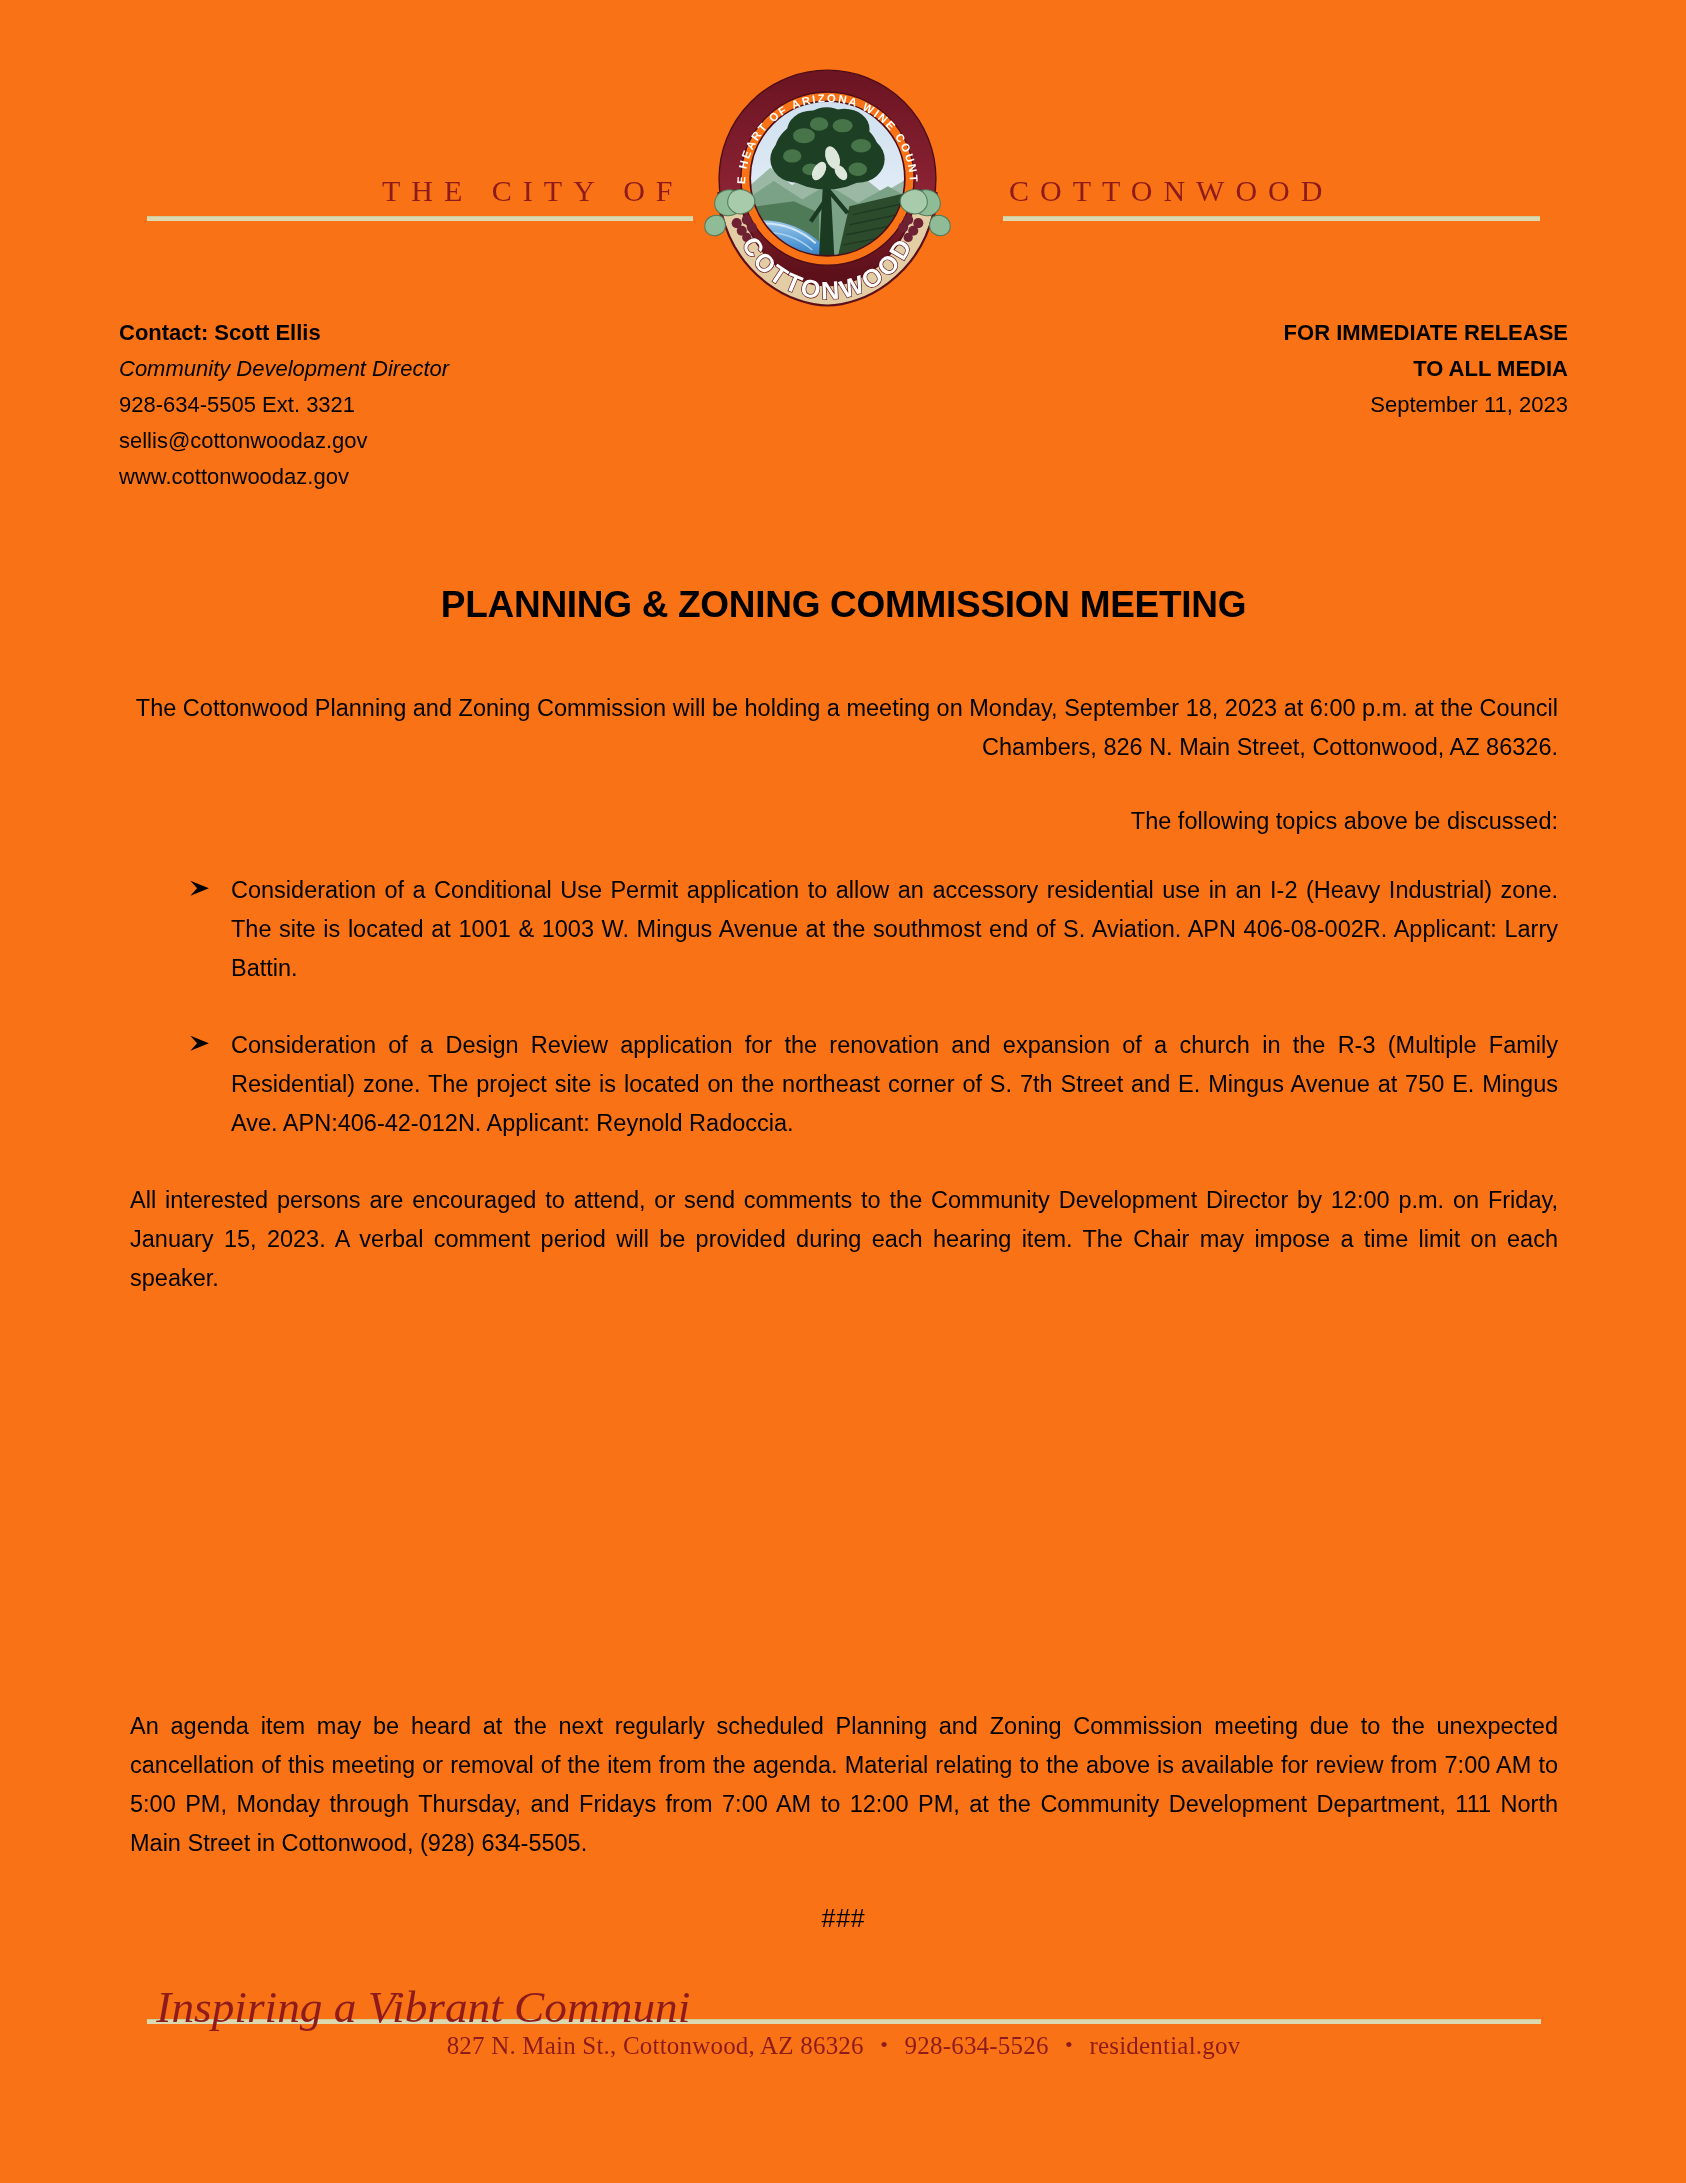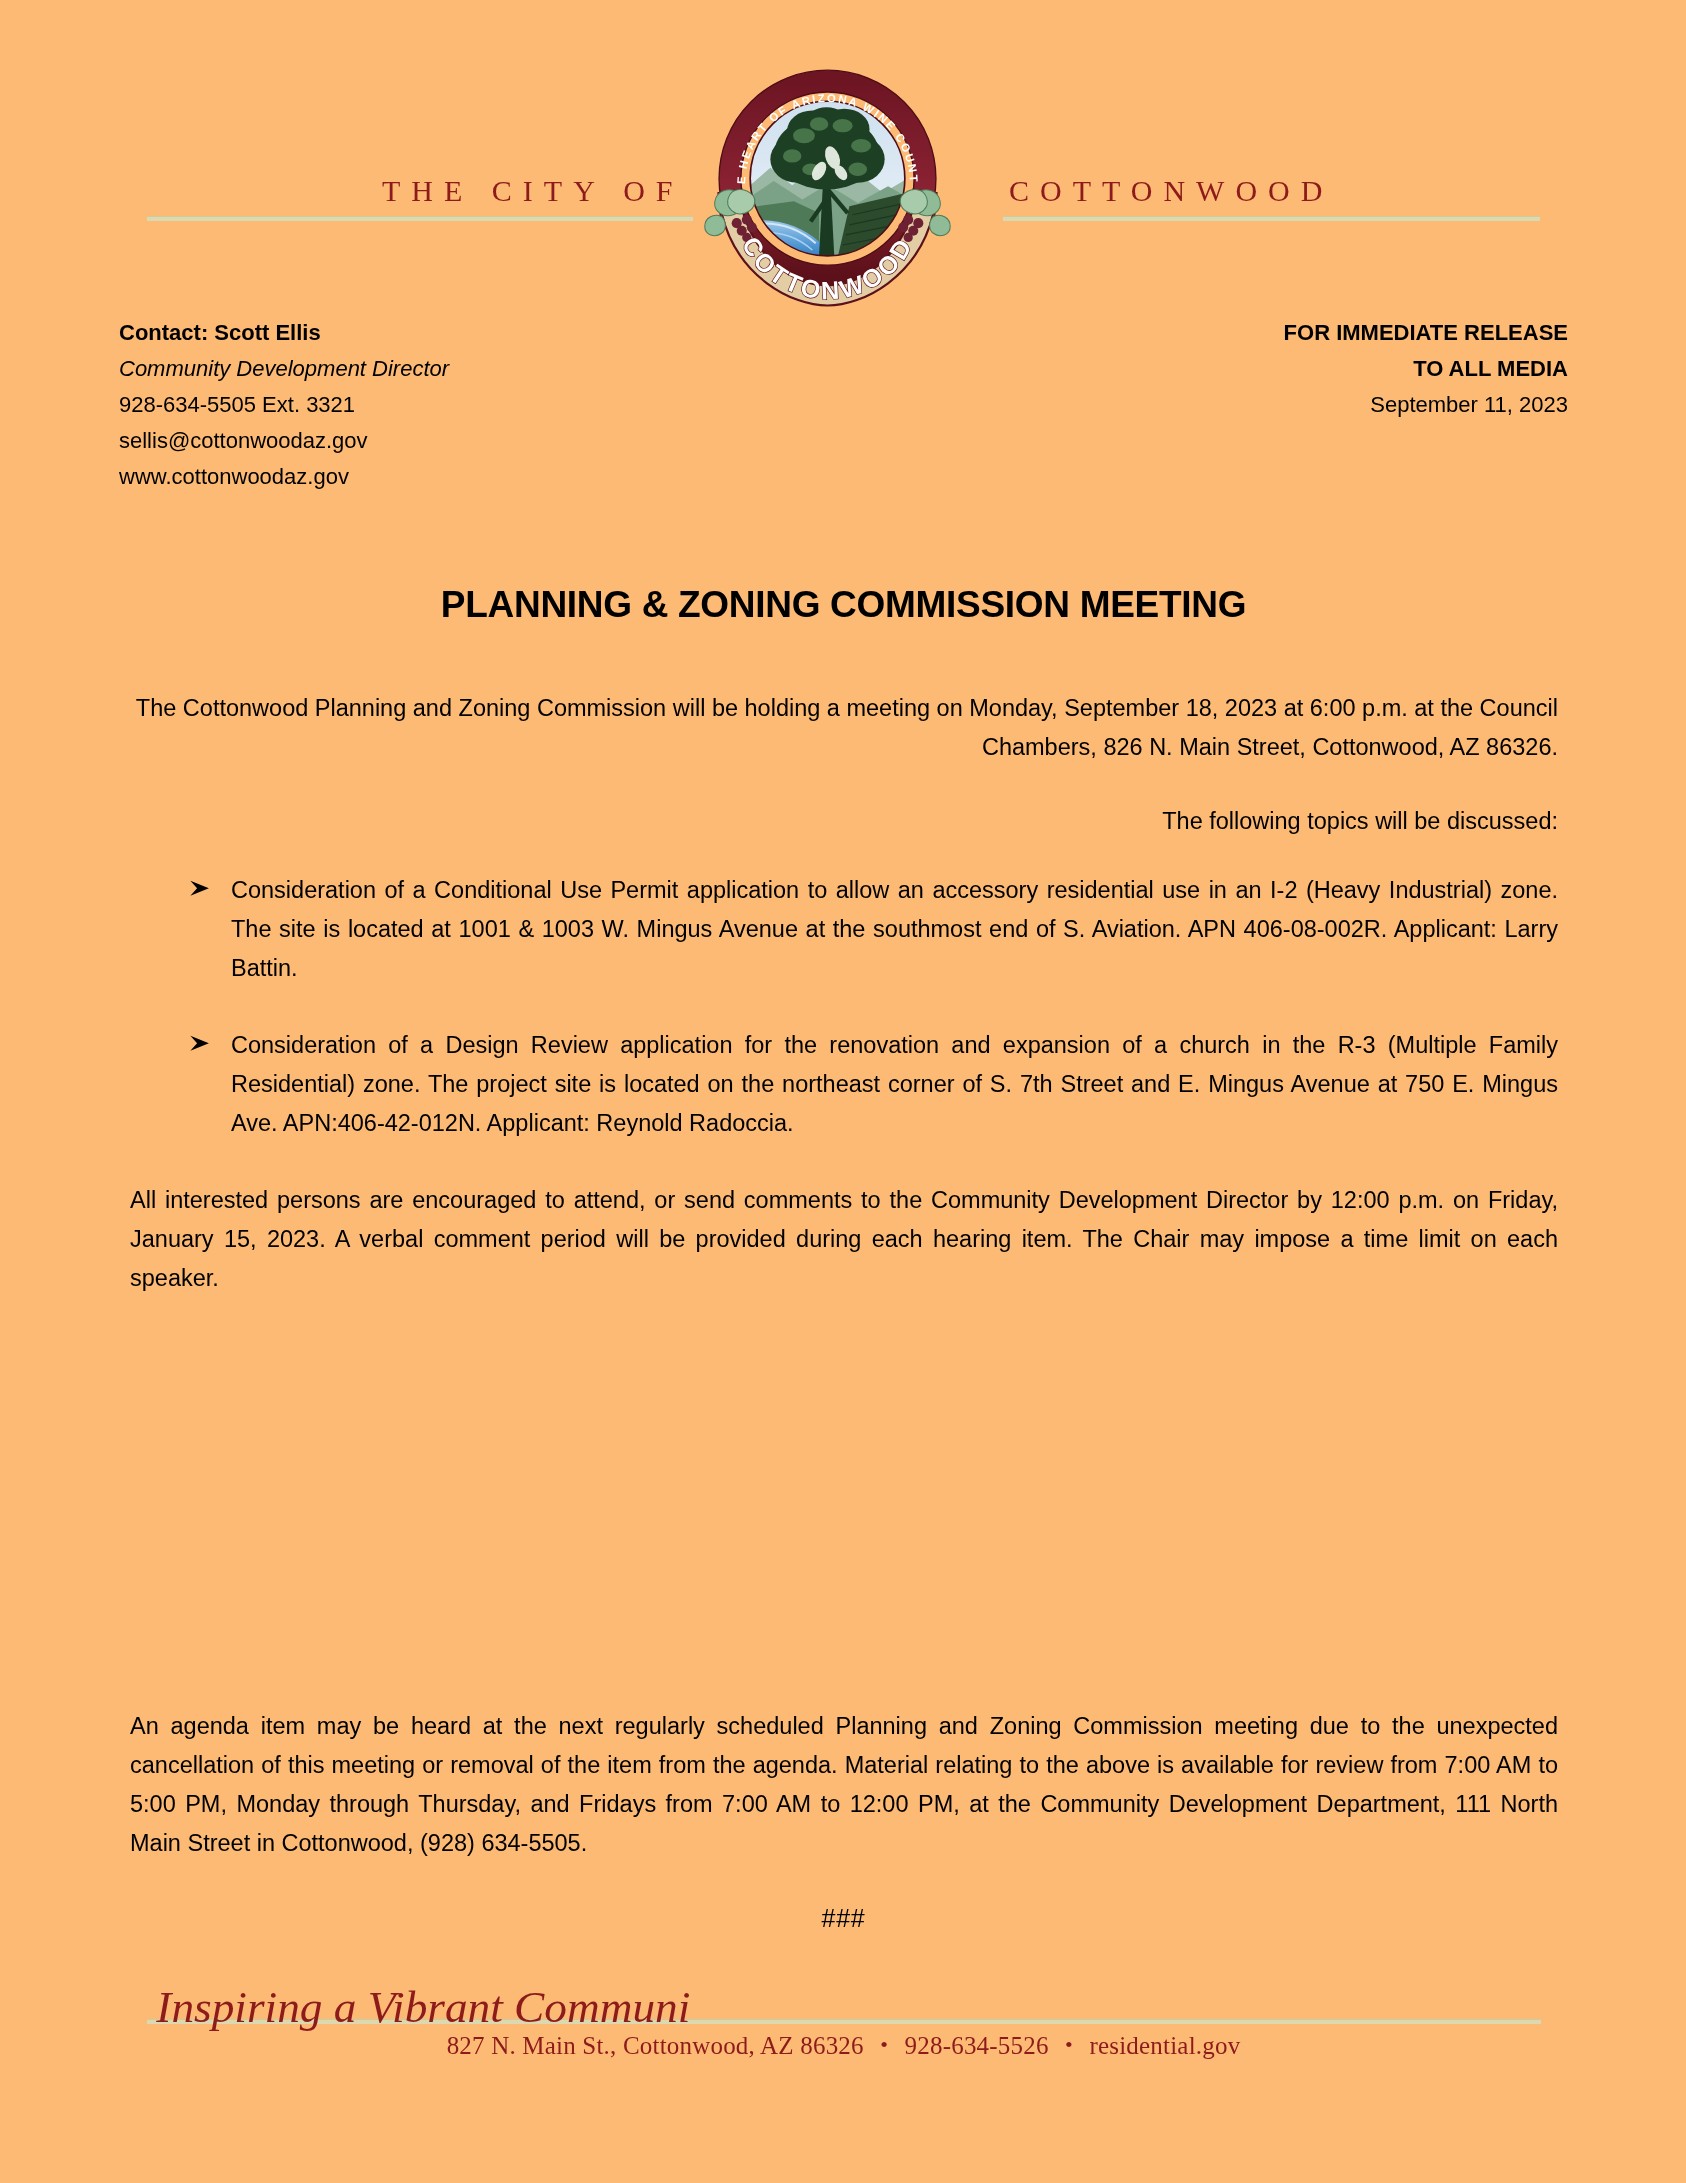--- a/index.html
+++ b/index.html
@@ -8,21 +8,21 @@
     background: #ffffff;
   }
   body {
     font-family: "Liberation Sans", sans-serif;
     color: #000000;
   }
   .page {
     position: relative;
     width: 1687px;
     height: 2183px;
-    background: #fdba74;
+    background: #f97316;
     overflow: hidden;
   }
 
   
   .letterhead {
     position: absolute;
     left: 0;
     top: 0;
     width: 1687px;
     height: 302px;
@@ -335,21 +335,21 @@
   <div class="release">
     <div class="strong">FOR IMMEDIATE RELEASE</div>
     <div class="strong">TO ALL MEDIA</div>
     <div>September 11, 2023</div>
   </div>
 
   <div class="doc-title">PLANNING &amp; ZONING COMMISSION MEETING</div>
 
   <div class="body-area">
     <p class="para lead">The Cottonwood Planning and Zoning Commission will be holding a meeting on Monday, September 18, 2023 at 6:00 p.m. at the Council Chambers, 826 N. Main Street, Cottonwood, AZ 86326.</p>
-    <p class="para lead last-of-lead">The following topics will be discussed:</p>
+    <p class="para lead last-of-lead">The following topics above be discussed:</p>
 
     <ul class="bullets">
       <li class="bullet">
         <span class="bullet-marker">
           <svg viewBox="0 0 34 34" xmlns="http://www.w3.org/2000/svg">
             <path d="M 4 8 L 26 17 L 4 26 L 12 17 Z" fill="#000000"></path>
           </svg>
         </span>
         <span>Consideration of a Conditional Use Permit application to allow an accessory residential use in an I-2 (Heavy Industrial) zone. The site is located at 1001 &amp; 1003 W. Mingus Avenue at the southmost end of S. Aviation. APN 406-08-002R. Applicant: Larry Battin.</span>
       </li>

